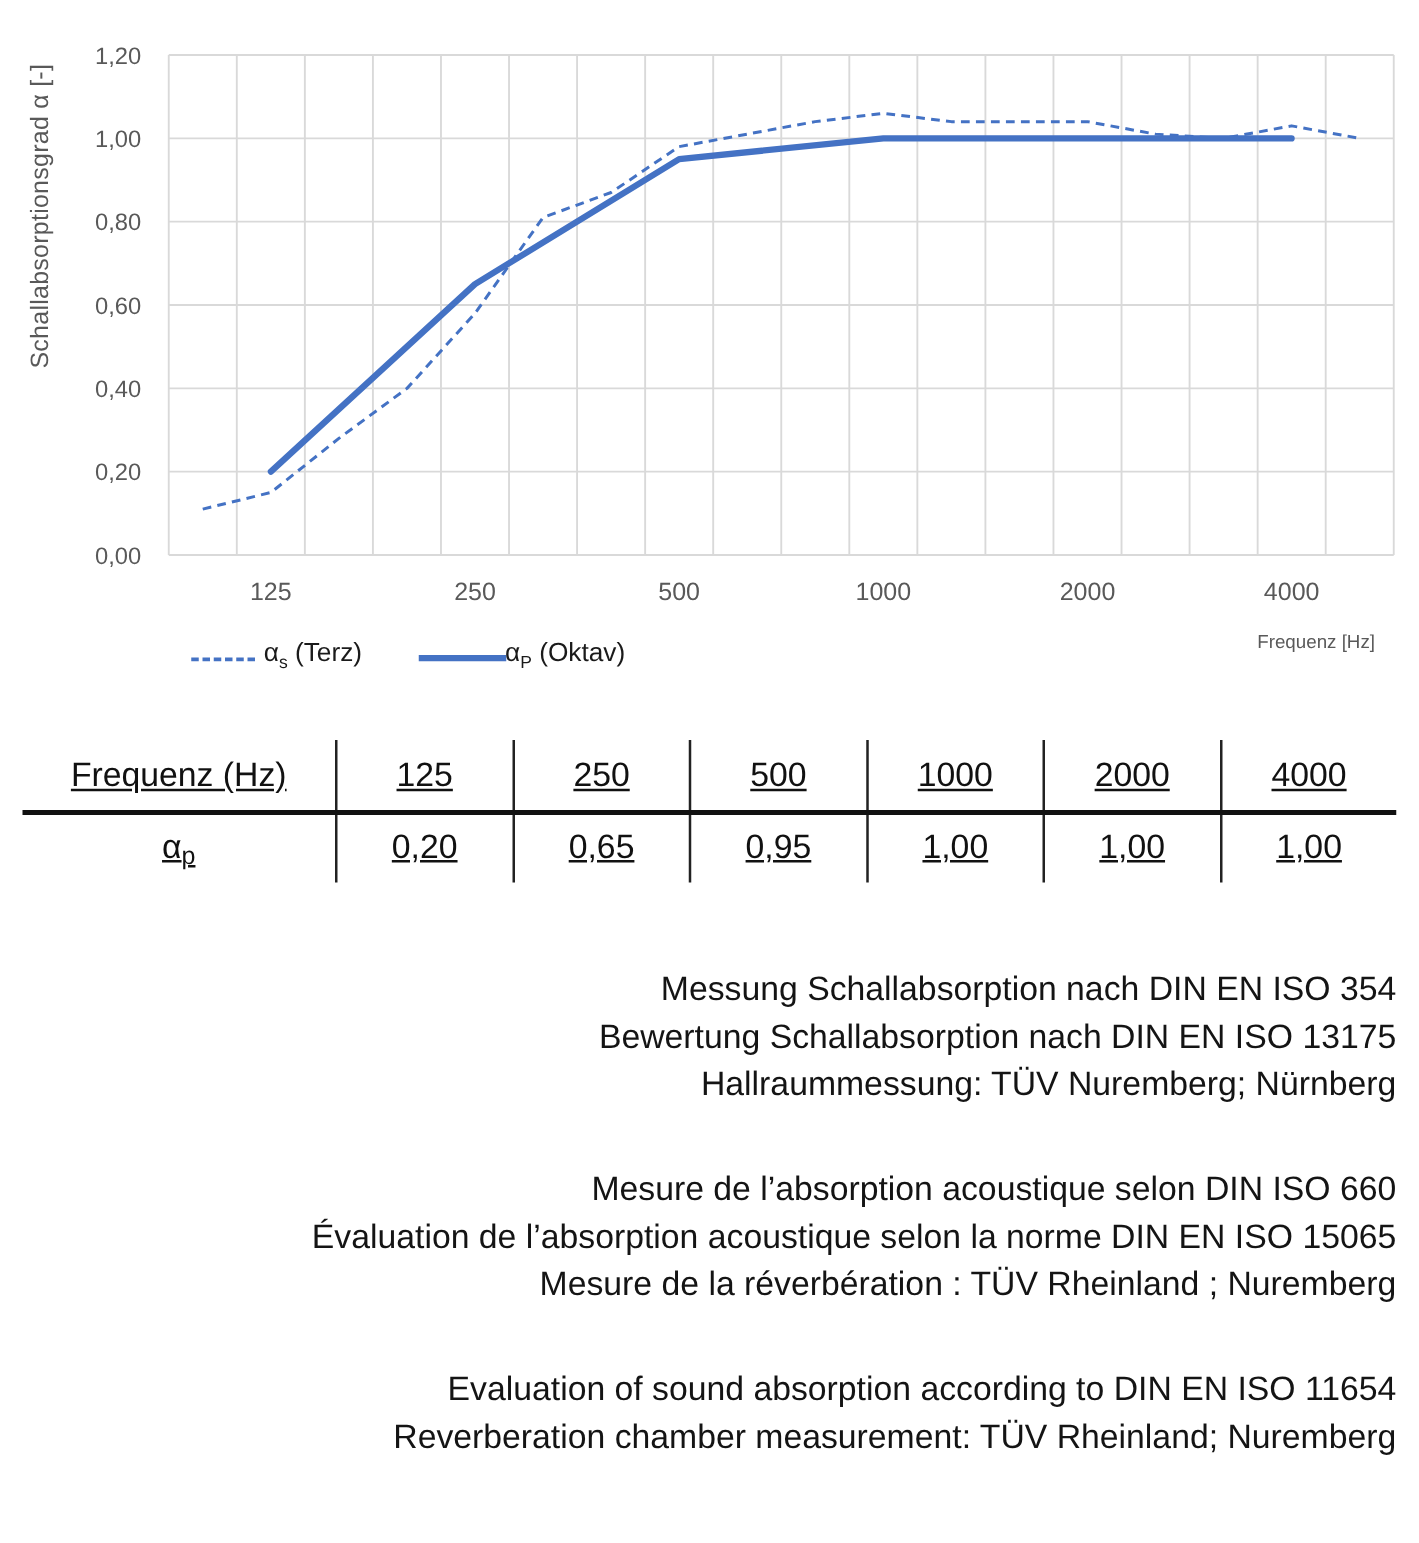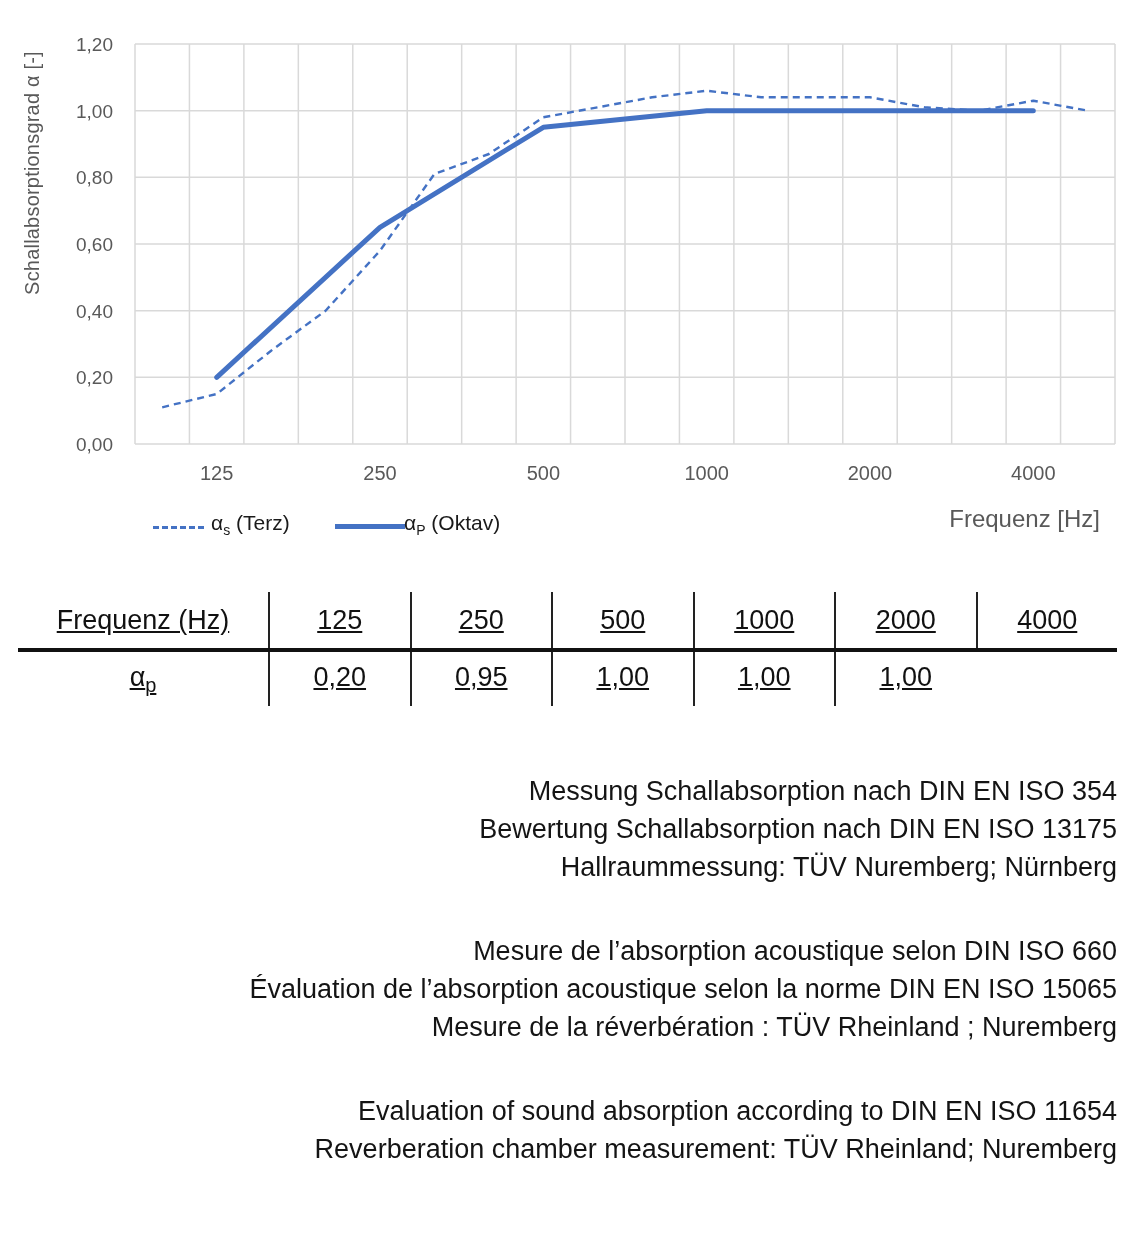--- a/index.html
+++ b/index.html
@@ -25,21 +25,21 @@
   .legend-swatch-solid{
     position:absolute;left:335px;top:524px;width:70px;height:5px;background:#4472C4;
   }
   .legend-label{
     position:absolute;top:511px;font-size:21px;color:#1a1a1a;white-space:nowrap;
   }
   .legend-label sub{font-size:14px;line-height:0;}
   #legend-terz-label{left:211px;text-align:right;}
   #legend-oktav-label{left:404px;}
   .x-axis-title{
-    position:absolute;right:35px;top:505px;font-size:24px;color:#595959;white-space:nowrap;
+    position:absolute;right:35px;top:505px;font-size:15px;color:#595959;white-space:nowrap;
   }
 
   
   .freq-table{
     position:absolute;left:18px;top:592px;width:1099px;height:114px;
     display:grid;grid-template-columns:250px repeat(6,1fr);grid-template-rows:57px 57px;
     font-size:27px;color:#111;
   }
   .freq-table .cell{
     display:flex;align-items:center;justify-content:center;white-space:nowrap;text-decoration:underline;
@@ -131,20 +131,21 @@
   <div class="cell vline">500</div>
   <div class="cell vline">1000</div>
   <div class="cell vline">2000</div>
   <div class="cell vline">4000</div>
 
   <div class="cell">
       <span>α</span>
       <span class="alpha-sub">p</span>
     </div>
   <div class="cell vline">0,20</div>
+  <div class="cell vline">0,65</div>
   <div class="cell vline">0,95</div>
   <div class="cell vline">1,00</div>
   <div class="cell vline">1,00</div>
   <div class="cell vline">1,00</div>
 </div>
 <div class="table-divider"></div>
 
 <div class="note-block" id="note-de">
   <span class="note-line">Messung Schallabsorption nach DIN EN ISO 354</span>
   <span class="note-line">Bewertung Schallabsorption nach DIN EN ISO 13175</span>

